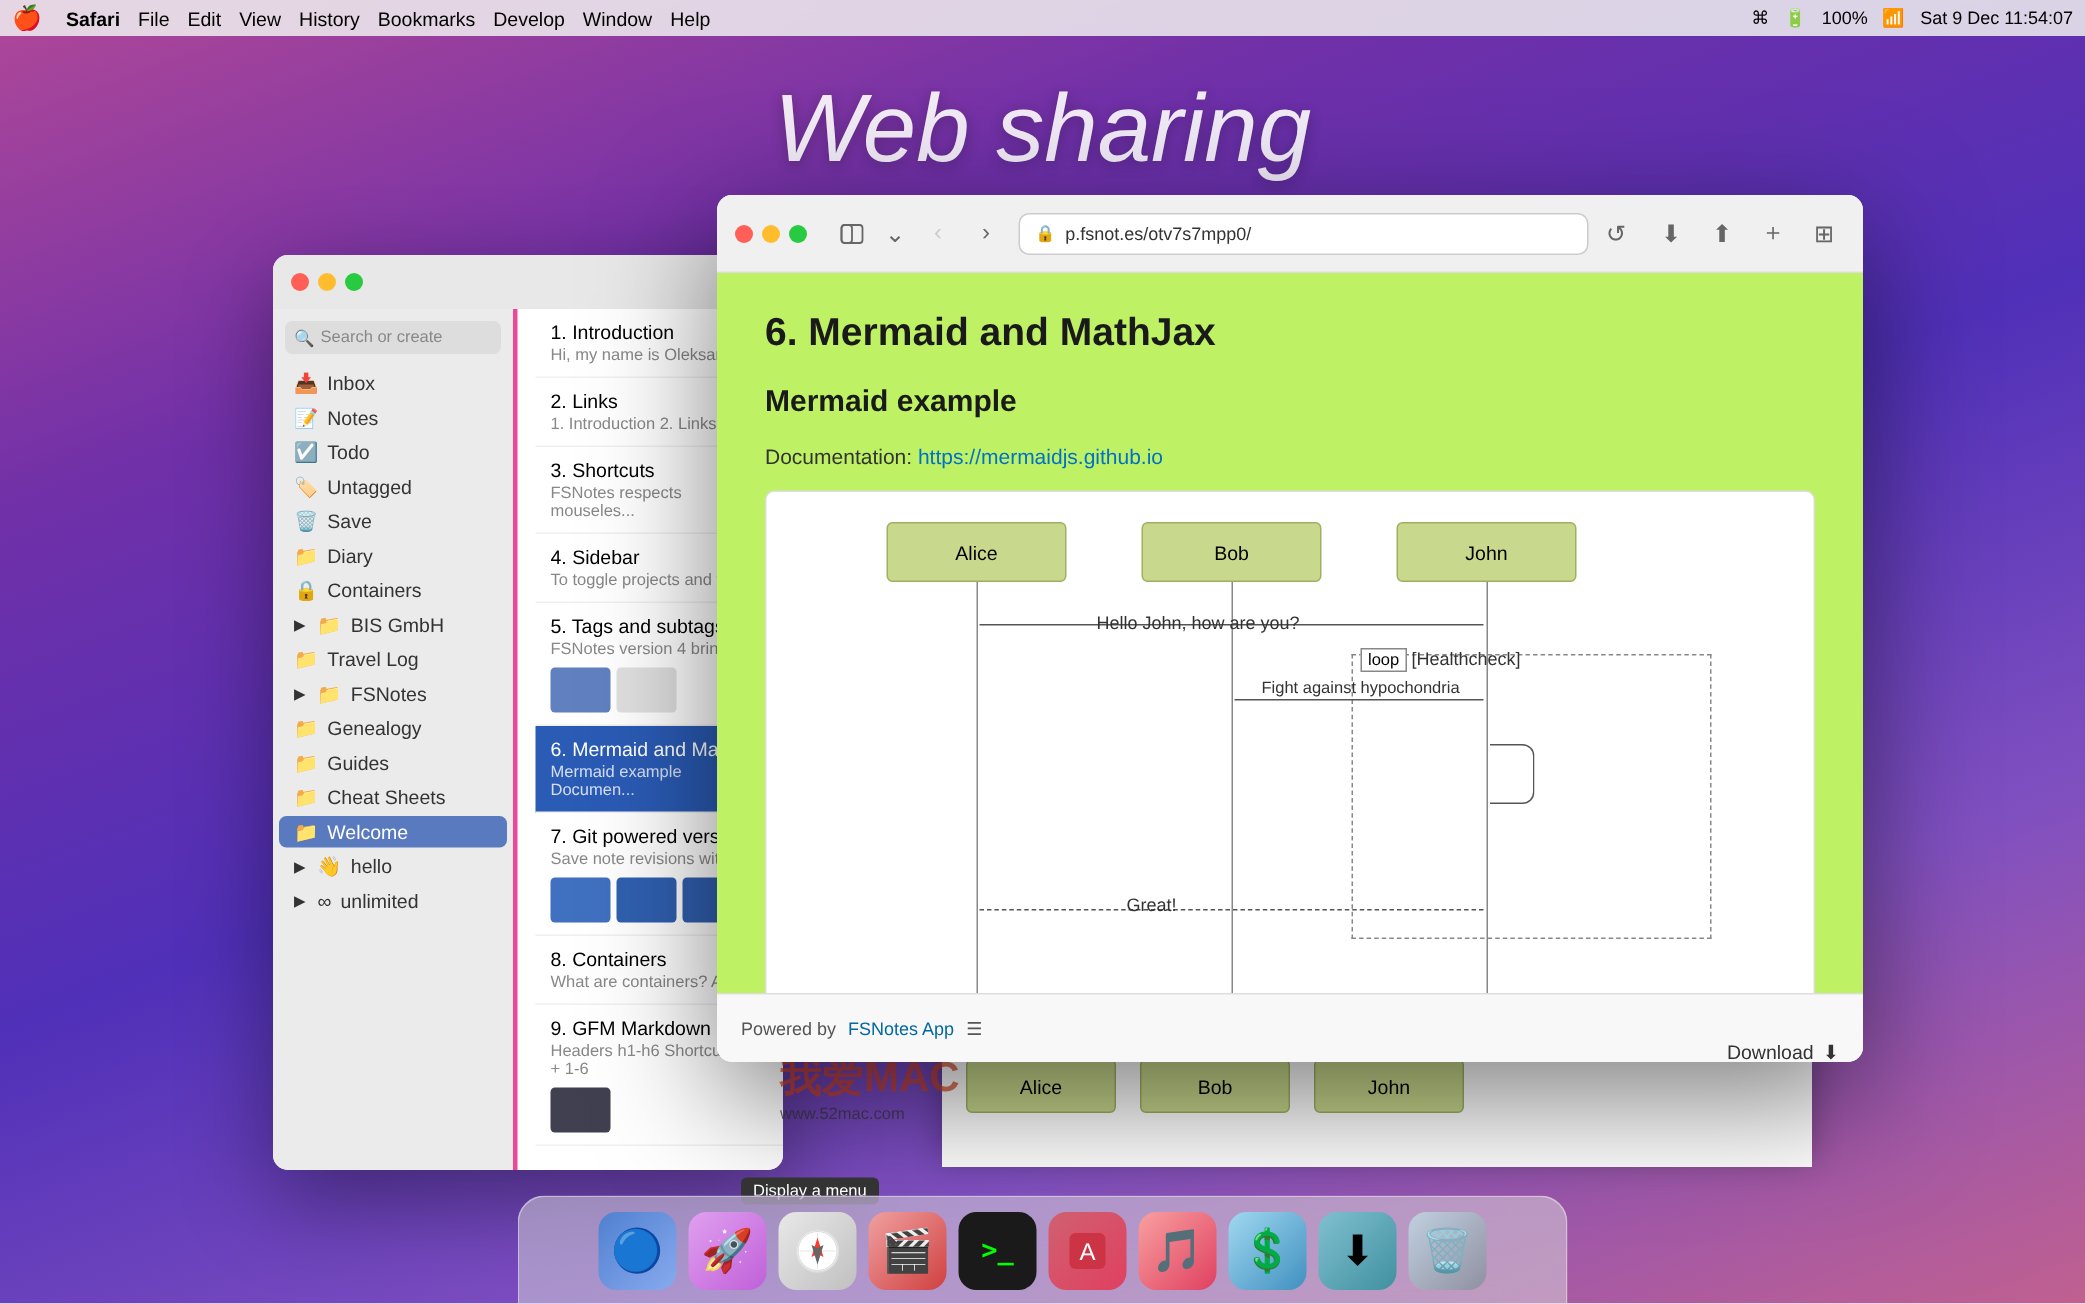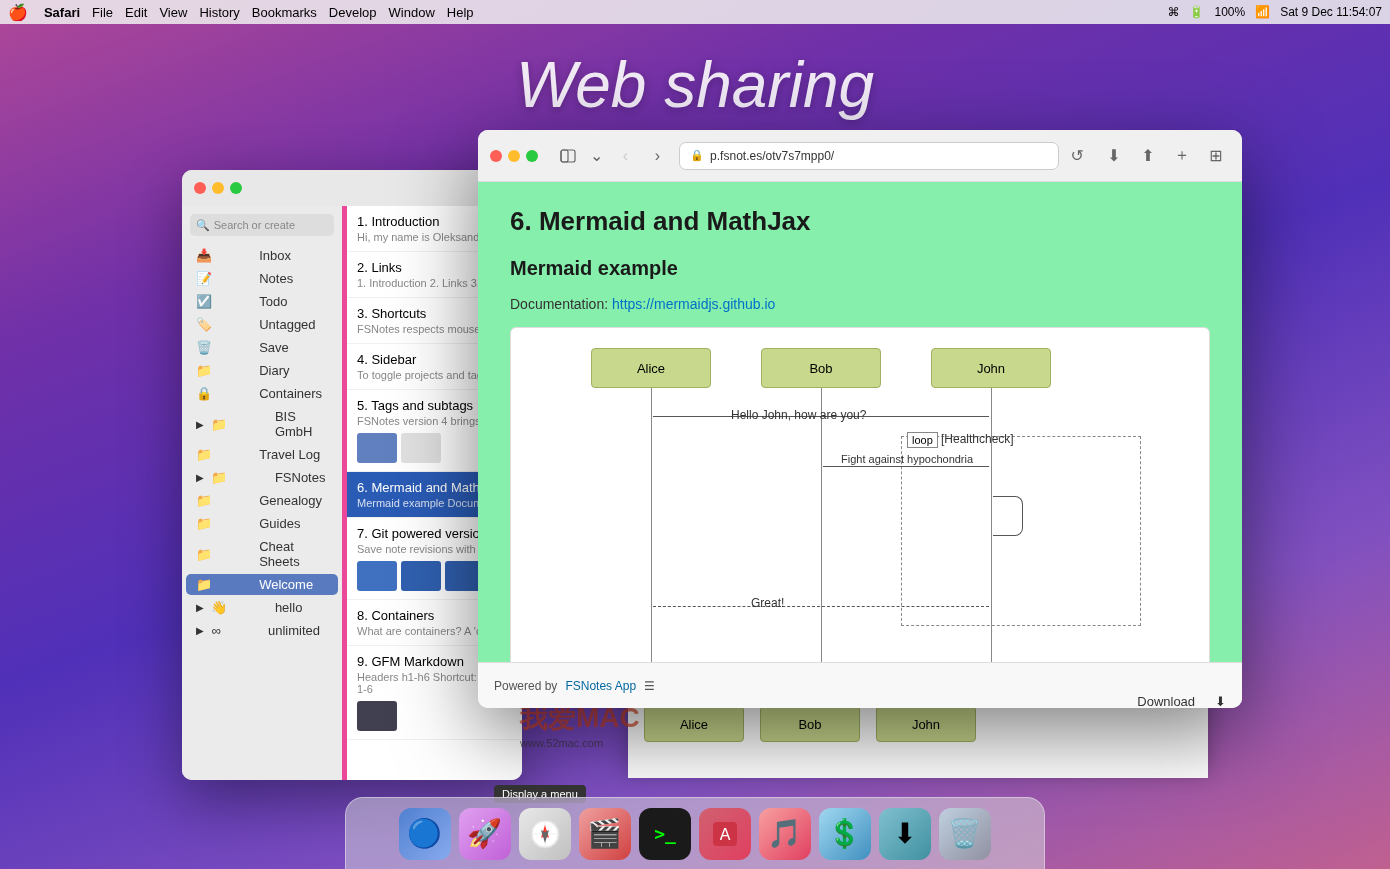--- a/index.html
+++ b/index.html
@@ -141,32 +141,33 @@
       gap: 6px;
       padding: 3px 10px;
       font-size: 13px;
       color: #333;
       cursor: pointer;
       border-radius: 5px;
       margin: 1px 4px;
     }
     .sidebar-item.active { background: #5a7abf; color: white; }
     .sidebar-item-icon { font-size: 13px; }
-    .sidebar-item-label { font-size: 13px; margin-left: 41px; }
+    .sidebar-item-label { font-size: 13px; }
     .sidebar-group-arrow {
       font-size: 10px;
       margin-right: 2px;
     }
 
     
     .fsnotes-notes-list {
       flex: 1;
       background: #fff;
       overflow-y: auto;
-      border-left: 5px solid #ec4899;
+      border-left: 3px solid #ec4899;
+      padding-left: 12px;
     }
     .note-item {
       padding: 8px 10px;
       border-bottom: 1px solid #f0f0f0;
       cursor: pointer;
     }
     .note-item.active { background: #2a5bb5; color: white; }
     .note-item.active .note-item-subtitle { color: rgba(255,255,255,0.8); }
     .note-item-title { font-size: 13px; font-weight: 500; margin-bottom: 2px; }
     .note-item-subtitle { font-size: 11px; color: #888; }
@@ -238,21 +239,21 @@
       width: 28px; height: 28px;
       display: flex; align-items: center; justify-content: center;
       color: #666; font-size: 16px;
     }
 
     
     .safari-content {
       flex: 1;
       overflow-y: auto;
       padding: 24px 32px;
-      background: #86efac;
+      background: #bef264;
     }
     .content-h1 {
       font-size: 26px;
       font-weight: 700;
       color: #1a1a1a;
       margin-bottom: 20px;
     }
     .content-h2 {
       font-size: 20px;
       font-weight: 600;
@@ -345,21 +346,21 @@
       display: flex;
       align-items: center;
       gap: 8px;
       font-size: 12px;
       color: #555;
     }
     .safari-footer-link { color: #0369a1; }
     .safari-footer-right {
       display: flex;
       align-items: center;
-      gap: 20px;
+      gap: 6px;
       font-size: 13px;
       color: #333;
       cursor: pointer;
       margin-top: 32px;
     }
 
     
     .tooltip {
       position: absolute;
       bottom: 66px;

